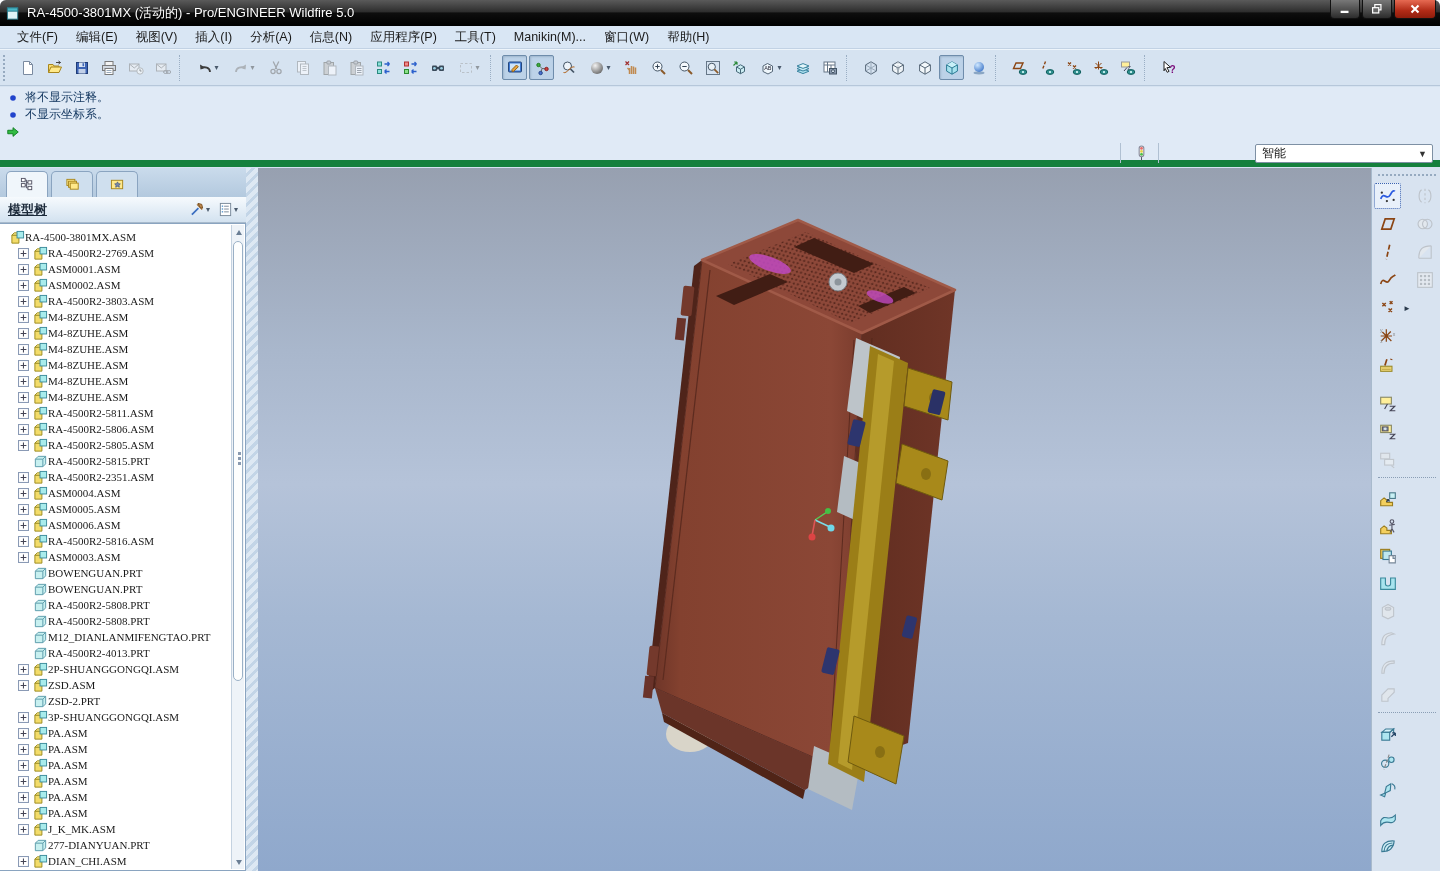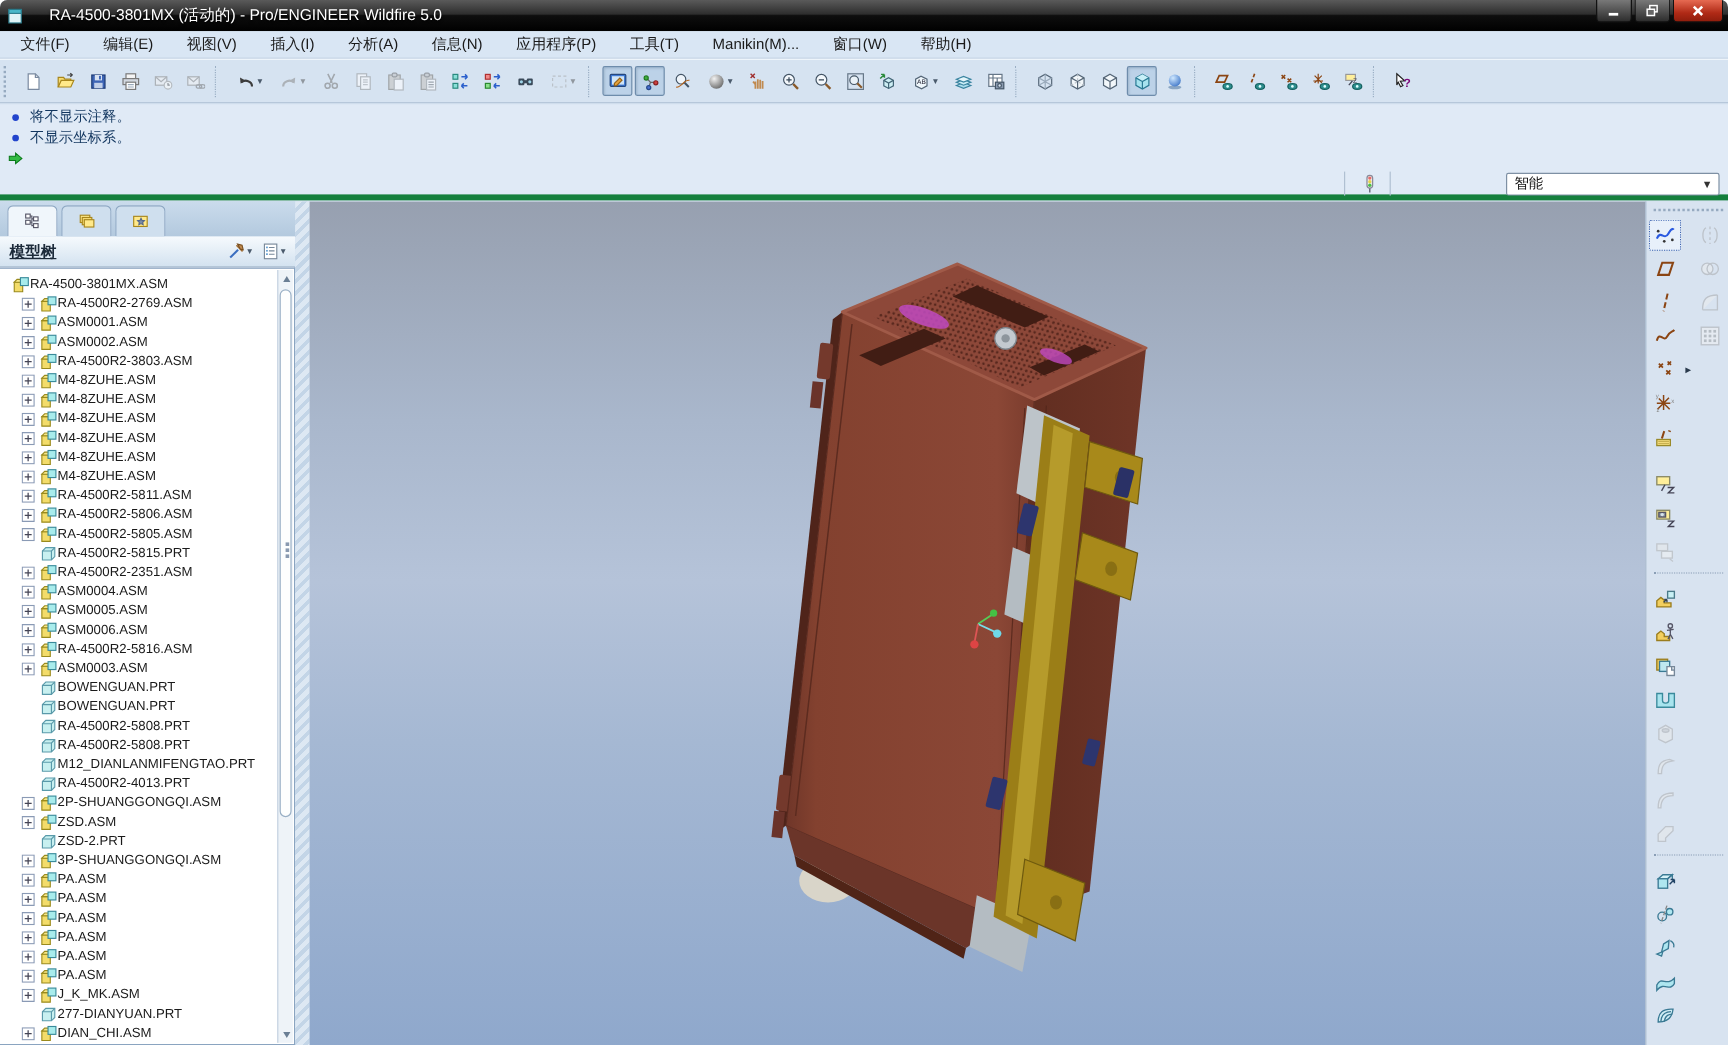--- a/index.html
+++ b/index.html
@@ -3,30 +3,30 @@
 <meta charset="utf-8">
 <style>
   * { margin:0; padding:0; box-sizing:border-box; }
   html,body { width:1440px; height:871px; overflow:hidden; font-family:"Liberation Sans","DejaVu Sans",sans-serif; }
   .win { position:relative; width:1440px; height:871px; background:#d6e3f1; border-radius:6px 6px 0 0; overflow:hidden; }
 
   
   .titlebar { position:absolute; top:0; left:0; right:0; height:26px;
     background:linear-gradient(180deg,#5a5a5a 0%,#2e2e2e 45%,#0e0e0e 50%,#000 100%);
     display:flex; align-items:center; padding-left:6px; color:#fff; font-size:13px; }
-  .titlebar .title { margin-left:20px; text-shadow:0 1px 2px #000; white-space:nowrap; }
+  .titlebar .title { margin-left:6px; text-shadow:0 1px 2px #000; white-space:nowrap; }
   .winbtns { position:absolute; right:4px; top:0; display:flex; }
   .wb { width:30px; height:19px; margin-left:2px; border-radius:0 0 4px 4px;
     background:linear-gradient(#787878,#2c2c2c); border:1px solid #111; border-top:none;
     display:flex; align-items:center; justify-content:center; cursor:pointer; }
   .wb.close { width:42px; background:linear-gradient(#e66a52,#b02a16 60%,#8f1d0c); }
 
   
   .menubar { position:absolute; top:26px; left:0; right:0; height:23px; background:#d9e6f4;
-    display:flex; align-items:center; padding-left:8px; border-bottom:1px solid #c2d2e4;gap:10px; }
+    display:flex; align-items:center; padding-left:8px; border-bottom:1px solid #c2d2e4; }
   .menu-item { padding:3px 9px; font-size:12.5px; color:#1a1a1a; cursor:default; white-space:nowrap; }
 
   
   .toolbar { position:absolute; top:49px; left:0; right:0; height:37px; background:#d6e3f1;
     border-top:1px solid #eef5fb; border-bottom:1px solid #b6c7da; display:flex; align-items:center; }
   .grip { width:7px; height:26px; border-left:2px dotted #96aac0; margin:0 4px 0 3px; }
   .tbtn { width:25px; height:25px; display:flex; align-items:center; justify-content:center;
     border:1px solid transparent; border-radius:2px; margin:0 1px; position:relative; cursor:pointer; }
   .tbtn.pressed { background:#bcd2e8; border:1px solid #6e8cab; box-shadow:inset 1px 1px 2px #9fb6cd; }
   .tbtn.dis { filter:grayscale(.9) opacity(.55); pointer-events:none; }
@@ -35,21 +35,21 @@
   .sep { width:8px; height:26px; border-left:1px dotted #9aaec4; margin:0 3px; }
   .icn { display:inline-flex; align-items:center; justify-content:center; }
 
   
   .msgs { position:absolute; top:87px; left:0; right:0; height:53px; background:#e0eaf6; padding:2px 0 0 5px; }
   .msgline { display:flex; align-items:center; height:17px; font-size:12px; color:#12365f; }
   .msgline .icn { width:16px; margin-right:4px; }
 
   
   .filterrow { position:absolute; top:140px; left:0; right:0; height:27px; background:#e0eaf6;
-    border-bottom:5px solid #15803d; }
+    border-bottom:7px solid #15803d; }
   .fsep { position:absolute; top:3px; width:1px; height:20px; background:#b0c0d2; }
   .traffic { position:absolute; left:1133px; top:5px; }
   .combo { position:absolute; right:7px; top:4px; width:178px; height:19px; background:#fff;
     border:1px solid #7e90a4; border-radius:2px; display:flex; align-items:center; padding-left:6px;
     font-size:12px; color:#111; cursor:pointer; }
   .combo .dd { margin-left:auto; margin-right:5px; font-size:9px; color:#333; }
 
   
   .main { position:absolute; top:168px; left:0; right:0; bottom:0; }
 
@@ -59,21 +59,21 @@
   .ptab { width:42px; height:26px; margin-right:3px; border:1px solid #8aa4c0; border-bottom:none;
     border-radius:5px 5px 0 0; background:#cfdfee; display:flex; align-items:center; justify-content:center; cursor:pointer; }
   .ptab.active { background:#f0f6fb; }
   .phead { height:26px; background:linear-gradient(#f6fafd,#d3e2f0); border-bottom:1px solid #a8bacc;
     display:flex; align-items:center; padding:0 4px 0 8px; }
   .phtitle { font-weight:bold; font-size:13px; color:#1c2a3a;text-decoration:underline; }
   .phicons { margin-left:auto; display:flex; }
   .hbtn { display:flex; align-items:center; padding:1px 3px; border:1px solid transparent; border-radius:2px; cursor:pointer; }
   .treewrap { position:absolute; top:55px; left:0; right:0; bottom:0; background:#fff; border:1px solid #8aa4c0; border-left:none; }
   .tree { position:absolute; top:0; left:0; right:14px; bottom:0; overflow:hidden; padding-top:5px; }
-  .trow { display:flex; align-items:center; height:16px; padding-left:18px; cursor:default; white-space:nowrap; }
+  .trow { display:flex; align-items:center; height:16px; padding-left:18px; cursor:default; white-space:nowrap;font-family:Liberation Serif, serif; }
   .trow.root { padding-left:10px; }
   .texp { width:11px; height:11px; margin-right:4px; display:inline-flex; flex:none; }
   .tlab { font-size:11px; color:#1a1a1a; }
   .vscroll { position:absolute; top:1px; right:1px; bottom:1px; width:13px; background:#eef3f8; border-left:1px solid #c4d2e0; }
   .sbtn { position:absolute; left:0; width:13px; height:14px; display:flex; align-items:center; justify-content:center; cursor:pointer; }
   .sbtn.up { top:0; } .sbtn.down { bottom:0; }
   .tri-up { width:0; height:0; border-left:3.5px solid transparent; border-right:3.5px solid transparent; border-bottom:5px solid #6a7e94; }
   .tri-down { width:0; height:0; border-left:3.5px solid transparent; border-right:3.5px solid transparent; border-top:5px solid #6a7e94; }
   .sthumb { position:absolute; left:1px; top:16px; width:10px; height:440px; background:#fdfefe;
     border:1px solid #9ab0c6; border-radius:6px; cursor:pointer; }

